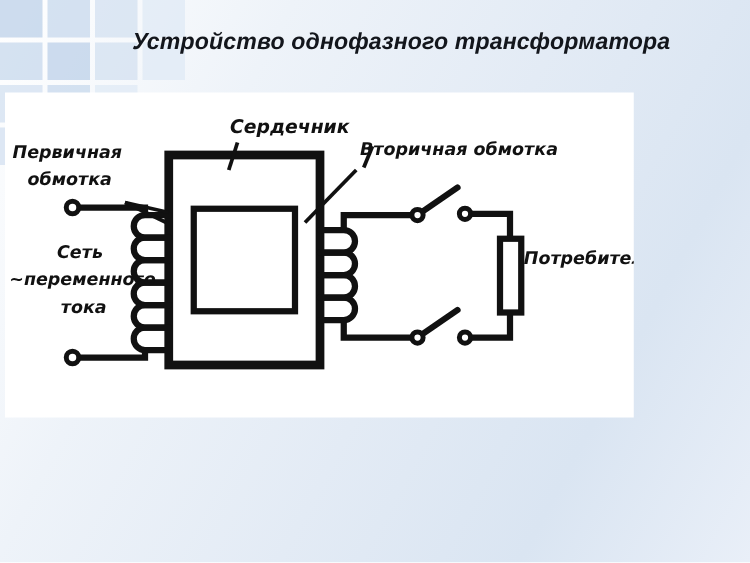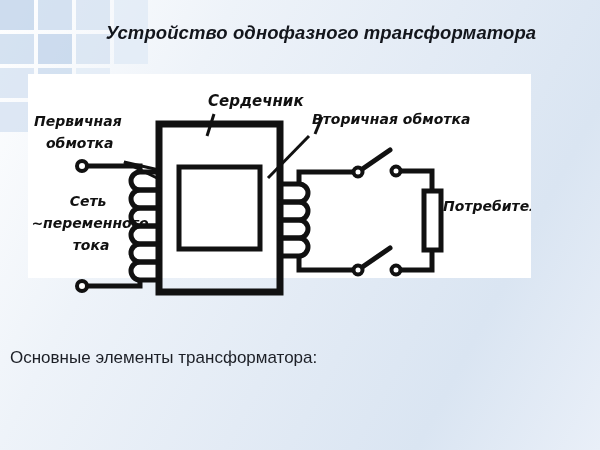--- a/index.html
+++ b/index.html
@@ -50,24 +50,24 @@
     font-style: italic;
     color: #13161c;
     letter-spacing: .1px;
     white-space: nowrap;
     padding-left: 21px;
   }
 
   
   #figure-panel {
     position: absolute;
-    left: 28px;
+    left: 4px;
     top: 74px;
     width: 503px;
-    height: 204px;
+    height: 260px;
     background: #ffffff;
   }
   #figure-svg {
     position: absolute;
     left: 0;
     top: 0;
     display: block;
   }
 
   
@@ -193,16 +193,15 @@
       <text class="hand" x="62" y="154" font-size="14" text-anchor="middle">~переменного</text>
       <text class="hand" x="63" y="176" font-size="14" text-anchor="middle">тока</text>
 
       <text class="hand" x="284" y="50" font-size="14" text-anchor="start">Вторичная обмотка</text>
 
       <text class="hand" x="415" y="137" font-size="14" text-anchor="start">Потребитель</text>
     </svg>
   </div>
 
   <div id="body-text">
-    <div>Основные элементы трансформатора:</div>
   </div>
 
 </div>
 
 </body></html>

